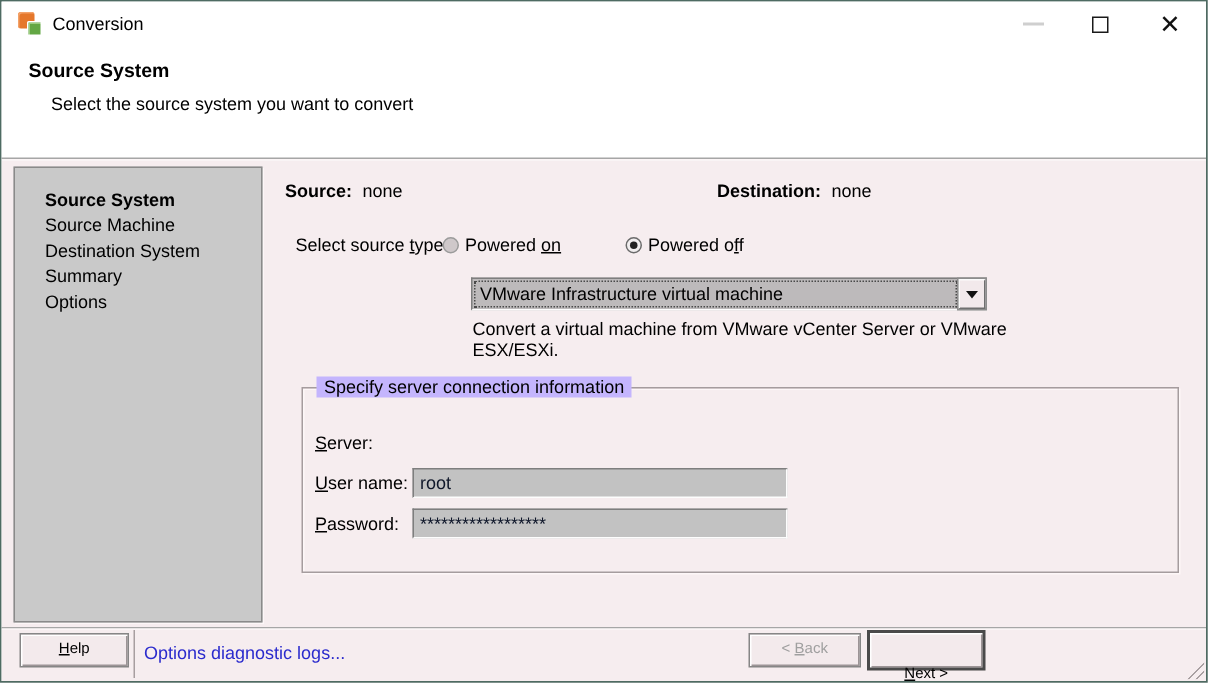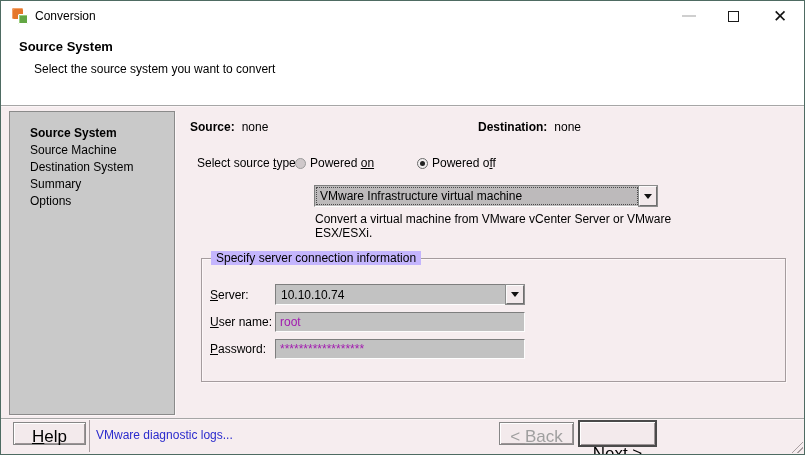--- a/index.html
+++ b/index.html
@@ -56,26 +56,26 @@
   .groupbox { position:absolute; left:200px; top:151px; width:585px; height:124px;
     border:1px solid #a59c9e; box-shadow:inset 1px 1px 0 #fdf7f8, 1px 1px 0 #fdf7f8; }
   .legend { position:absolute; left:9px; top:-8px; background:#c4b5fd; padding:0 5px; white-space:nowrap; }
   .fld-label { position:absolute; left:8px; white-space:nowrap;text-align:right; }
   #srv-label { top:29px; } #usr-label { top:56px; } #pwd-label { top:83px; }
   #combo-server { position:absolute; left:73px; top:25px; width:250px; height:21px; }
   .tfield { position:absolute; left:73px; width:250px; height:20px;
     border:1px solid; border-color:#7e7e7e #fdfdfd #fdfdfd #7e7e7e; background:#c2c2c2; }
   #usr-field { top:53px; } #pwd-field { top:80px; }
   .tinput { width:100%; height:100%; border:none; background:transparent; outline:none;
-    font-size:12px; padding:2px 4px; color:#a21caf; font-family:"Liberation Sans",sans-serif; }
+    font-size:12px; padding:2px 4px; color:#0f172a; font-family:"Liberation Sans",sans-serif; }
   
   .footer { position:absolute; top:419px; left:0; right:0; height:34px; background:#f6edef; }
   .btn { position:absolute; background:#f3eaec; border:1px solid #868686;
     box-shadow:inset 1px 1px 0 #ffffff, inset -1px -1px 0 #9c9496;
-    text-align:center; font-size:17px; padding-top:4px; cursor:default; }
+    text-align:center; font-size:10px; padding-top:4px; cursor:default; }
   .btn-help { left:12px; top:2px; width:73px; height:23px; }
   .v-divider { position:absolute; left:88px; top:0; bottom:2px; width:1px; background:#a79ea0; }
   .link { position:absolute; left:95px; top:8px; color:#2b2bcd; cursor:pointer; white-space:nowrap; }
   .btn-back { left:498px; top:2px; width:75px; height:23px; color:#9f9f9f; }
   .btn-next { left:577px; top:0; width:79px; height:27px; border:2px solid #4a4a4a; padding-top:22px; }
   .btn-cancel { left:718px; top:2px; width:75px; height:23px; }
   .grip { position:absolute; right:1px; bottom:1px; width:13px; height:13px;
     background:repeating-linear-gradient(135deg,#f6edef 0 2px,#a9a0a2 2px 3px,#f6edef 3px 4px);
     clip-path:polygon(100% 0,100% 100%,0 100%); }
 </style>
@@ -137,43 +137,37 @@
       <div class="combo-arrow">
           <div class="tri"></div>
         </div>
     </div>
     <div id="combo-desc">Convert a virtual machine from VMware vCenter Server or VMware ESX/ESXi.</div>
 
     <div class="groupbox">
       <div class="legend">Specify server connection information</div>
 
       <div class="fld-label" id="srv-label"><span></span><span class="mn">S</span><span>erver:</span></div>
-      <div class="combo" id="combo-server">
-        <div class="combo-text" style="background:#c2c2c2;">10.10.10.74</div>
-        <div class="combo-arrow">
-            <div class="tri"></div>
-          </div>
-      </div>
 
       <div class="fld-label" id="usr-label"><span></span><span class="mn">U</span><span>ser name:</span></div>
       <div class="tfield" id="usr-field">
         <input class="tinput" value="root" style="">
       </div>
 
       <div class="fld-label" id="pwd-label"><span></span><span class="mn">P</span><span>assword:</span></div>
       <div class="tfield" id="pwd-field">
         <input class="tinput" value="******************" style="">
       </div>
     </div>
   </div>
 
   <div class="sep sep2"></div>
 
   <div class="footer">
     <div class="btn btn-help"><span></span><span class="mn">H</span><span>elp</span></div>
     <div class="v-divider"></div>
-    <div class="link"><span>VMware dia</span><span class="mn">g</span><span>nostic logs...</span></div>
+    <div class="link"><span>Options dia</span><span class="mn">g</span><span>nostic logs...</span></div>
     <div class="btn btn-back"><span>&lt; </span><span class="mn">B</span><span>ack</span></div>
     <div class="btn btn-next"><span></span><span class="mn">N</span><span>ext &gt;</span></div>
     <div class="grip"></div>
   </div>
 
 </div>
 
 </body></html>

